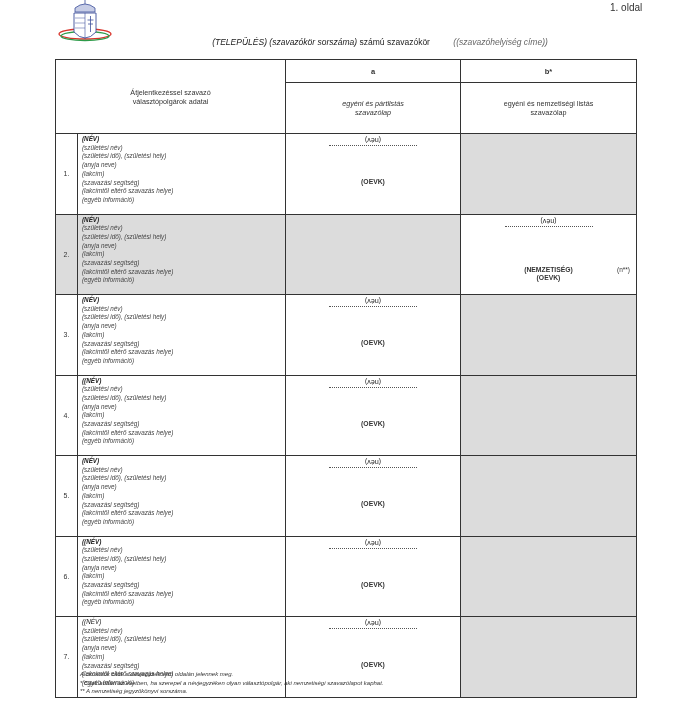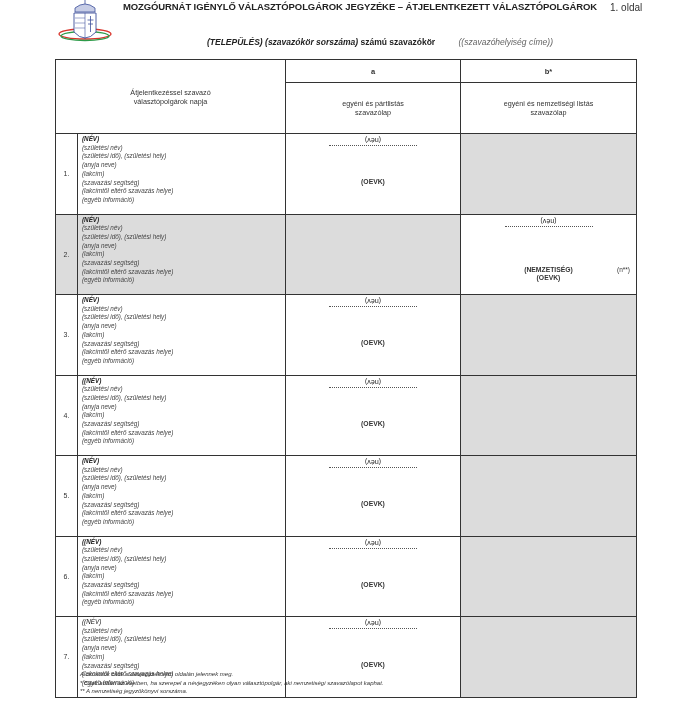--- a/index.html
+++ b/index.html
@@ -5,22 +5,22 @@
   html, body { margin:0; padding:0; background:#fff; }
   body { width:674px; height:720px; position:relative; overflow:hidden;
          font-family:"Liberation Sans", sans-serif; color:#222; }
   .logo { position:absolute; left:55px; top:0; width:60px; height:50px; }
   .title { position:absolute; left:120px; top:1px; width:480px; text-align:center;
            font-size:9.5px; font-weight:bold; line-height:11.5px; letter-spacing:-0.1px; }
   .title i { font-style:italic; }
   .page-num { position:absolute; left:610px; top:2px; font-size:10px; color:#333; }
   .subtitle { position:absolute; left:120px; top:37px; width:480px; text-align:center;
               font-size:8.5px; }
-  .subtitle .b { font-weight:bold; font-style:italic;padding-left:40px; }
-  .subtitle .bn { font-weight:bold; }
+  .subtitle .b { font-weight:normal; font-style:italic;padding-left:40px; }
+  .subtitle .bn { font-weight:normal; }
   .subtitle .light { font-style:italic; color:#666;margin-left:21px; }
 
   table.grid { position:absolute; left:55px; top:59px; width:581px; border-collapse:collapse;
                table-layout:fixed; }
   table.grid td { border:1px solid #333; padding:0; vertical-align:middle; }
   .hdr { font-size:7.2px; text-align:center; color:#333; line-height:9px; }
   .hdr-main { height:52px; }
   .hdr-a { height:22px; font-weight:bold; font-size:7.5px; }
   .hdr-sub { height:29px; }
   tr.row td { height:78.5px; }
@@ -56,48 +56,47 @@
     <line x1="20" y1="18" x2="30" y2="18" stroke="#3c4f9a" stroke-width="0.5"></line>
     <line x1="20" y1="23" x2="30" y2="23" stroke="#3c4f9a" stroke-width="0.5"></line>
     <line x1="20" y1="28" x2="30" y2="28" stroke="#3c4f9a" stroke-width="0.5"></line>
     <line x1="35.5" y1="16" x2="35.5" y2="32" stroke="#3c4f9a" stroke-width="0.8"></line>
     <line x1="32.5" y1="20" x2="38.5" y2="20" stroke="#3c4f9a" stroke-width="0.8"></line>
     <line x1="33" y1="24" x2="38" y2="24" stroke="#3c4f9a" stroke-width="0.8"></line>
   </g>
 </svg>
 
 <div class="title">
-  <div>MOZGÓURNÁT IGÉNYLŐ VÁLASZTÓPOLGÁROK JEGYZÉKE – ÁTJELENTKEZETT VÁLASZTÓPOLGÁROK</div>
 </div>
 <div class="page-num">1. oldal</div>
 
 <div class="subtitle">
   <span class="b">(TELEPÜLÉS) (szavazókör sorszáma)</span>
   <span class="bn">számú szavazókör</span>
   <span class="light">((szavazóhelyiség címe))</span>
 </div>
 
 <table class="grid">
   <colgroup>
     <col style="width:22px">
       <col style="width:208px">
       <col style="width:175px">
       <col style="width:176px">
   </colgroup>
   <tbody>
       <tr>
     <td class="hdr hdr-main" colspan="2" rowspan="2">
-      <div style="width:130px;margin:0 auto;">Átjelentkezéssel szavazó választópolgárok napja</div>
+      <div style="width:130px;margin:0 auto;">Átjelentkezéssel szavazó választópolgárok adatai</div>
     </td>
     <td class="hdr hdr-a">a</td>
     <td class="hdr hdr-a">b*</td>
   </tr>
   <tr>
     <td class="hdr hdr-sub">
-      <div style="width:90px;margin:16px auto;">egyéni és pártlistás szavazólap</div>
+      <div style="width:90px;margin:16px auto;font-style:italic;">egyéni és pártlistás szavazólap</div>
     </td>
     <td class="hdr hdr-sub">
       <div style="width:120px;margin:8px auto;">egyéni és nemzetiségi listás szavazólap</div>
     </td>
   </tr>
   </tbody>
     <tbody id="rows">
       <tr class="row">
         <td class="num">1.</td>
         <td class="info">

